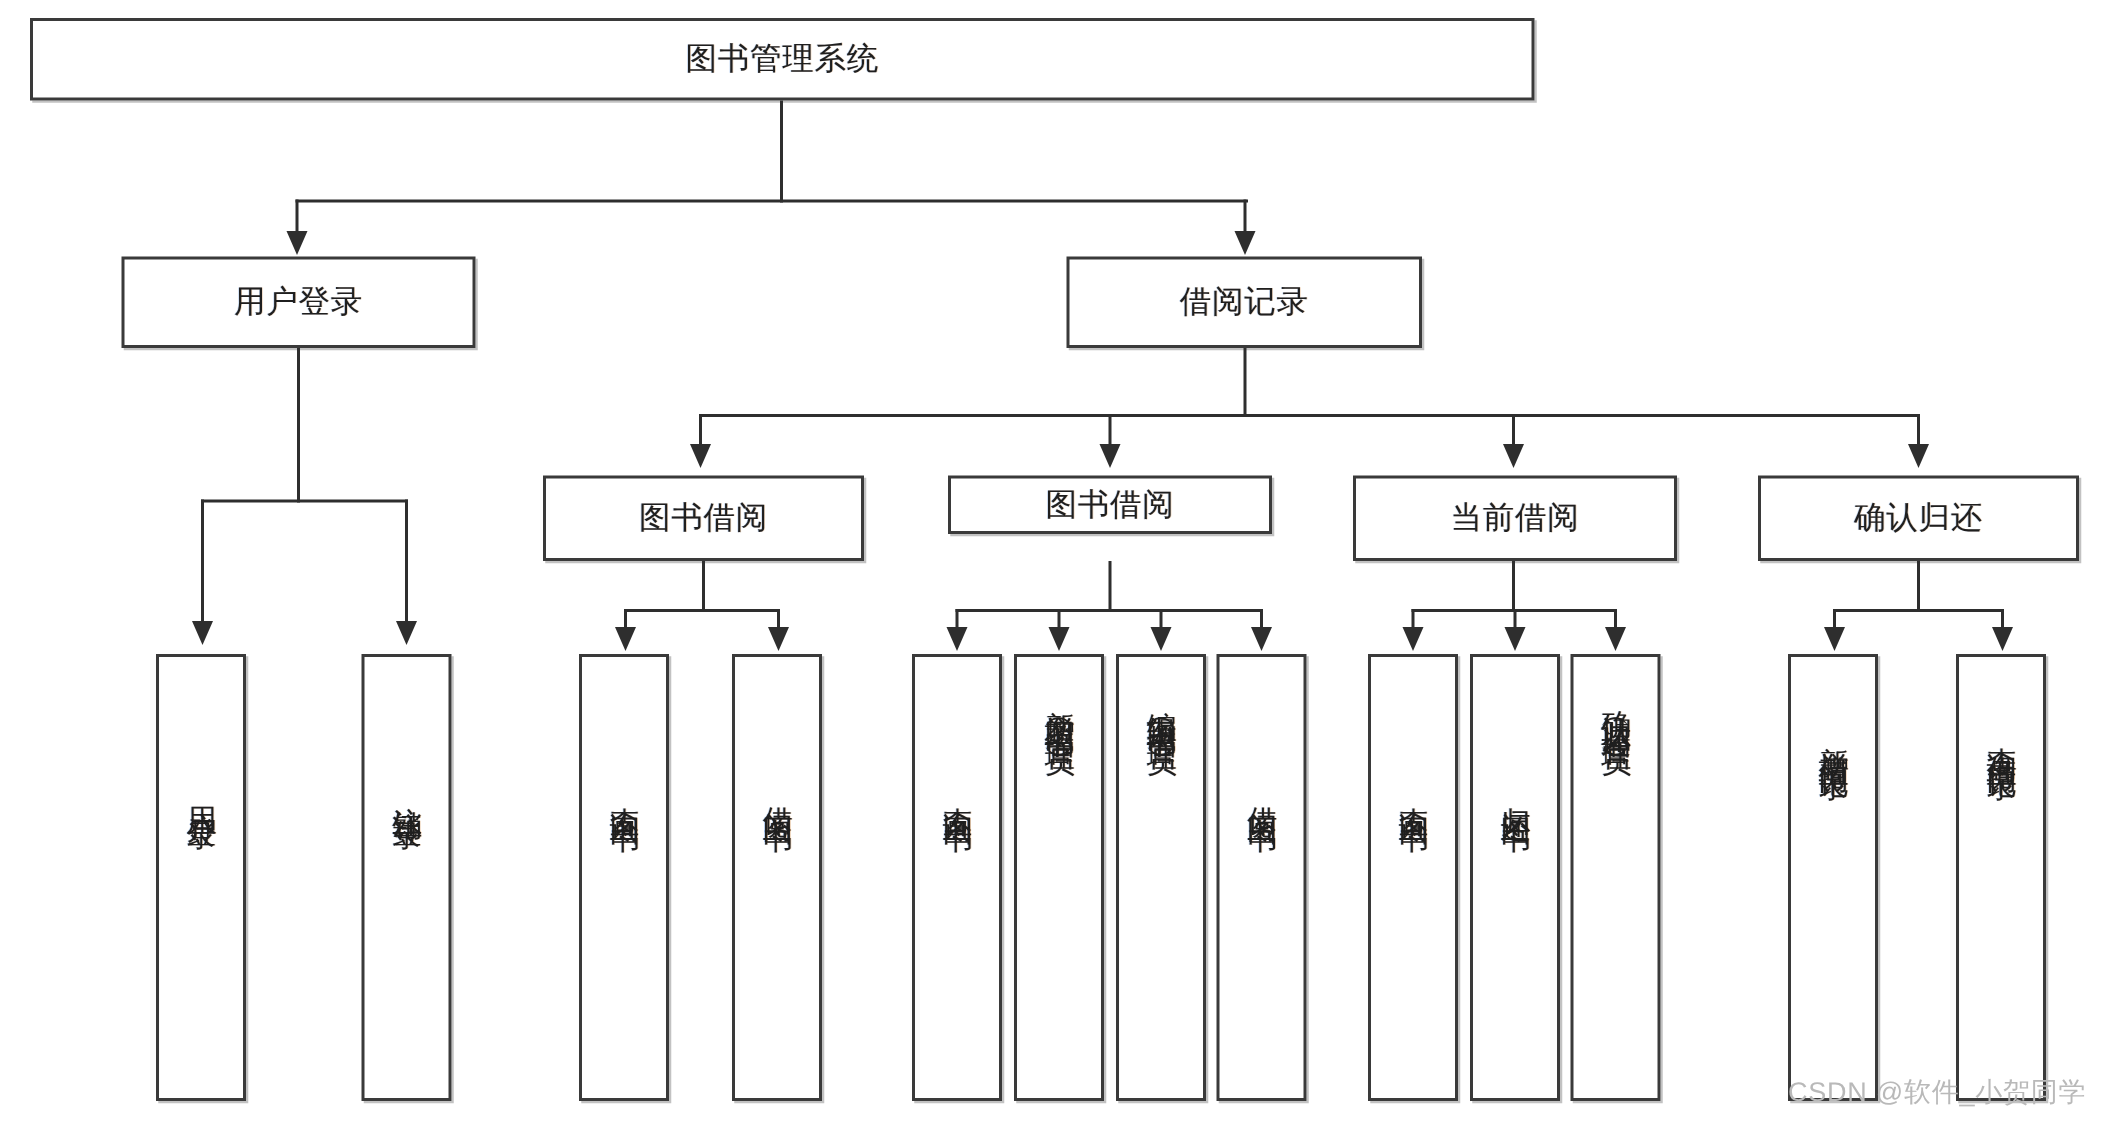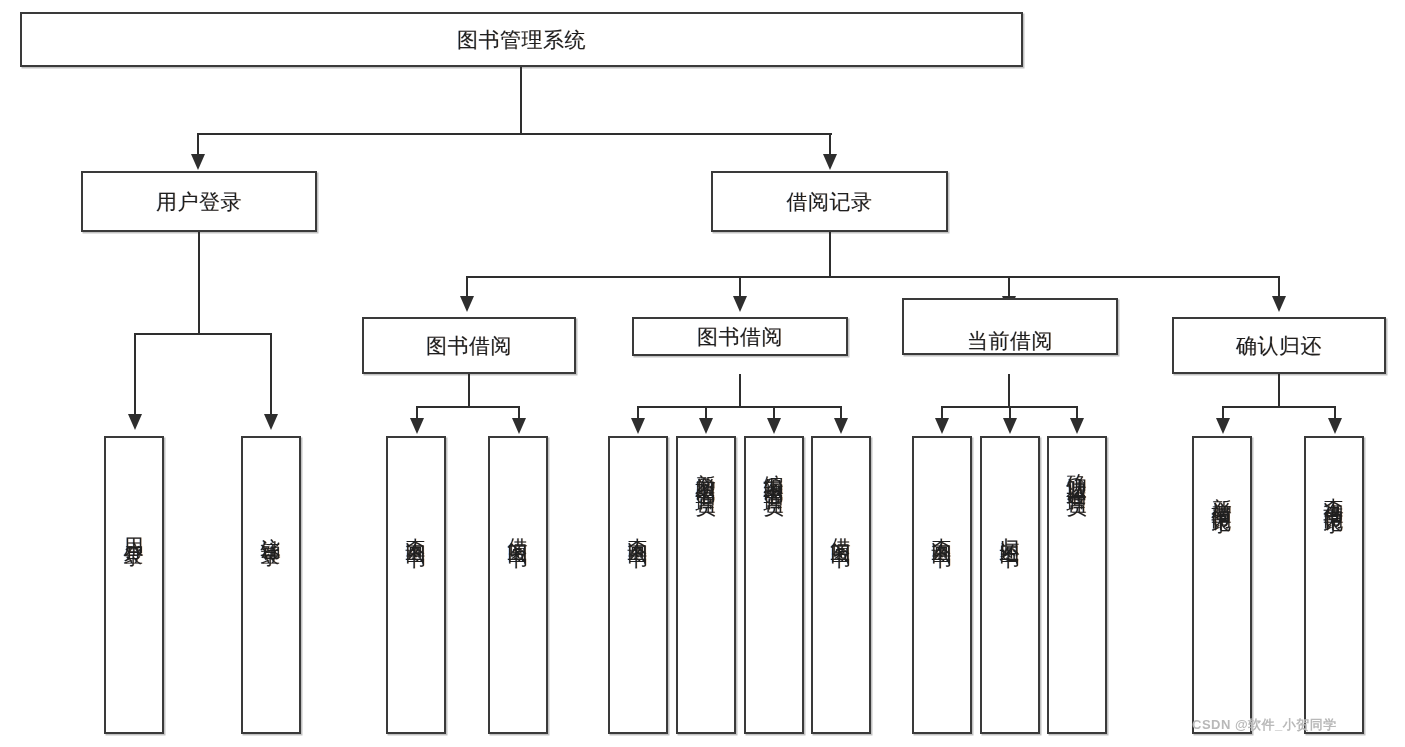--- a/index.html
+++ b/index.html
@@ -73,25 +73,24 @@
     position: absolute;
     width: 0;
     height: 0;
     border-left: 7px solid transparent;
     border-right: 7px solid transparent;
     border-top: 16px solid #2e2e2e;
   }
   
   #watermark {
     position: absolute;
-    font-size: 13px;
+    font-size: 18px;
     color: #b9b9b9;
     white-space: nowrap;
     letter-spacing: 0.5px;
-    font-weight: bold;
   }
 </style>
 </head>
 <body>
 
 <div id="canvas">
 
   <div class="node" style="left:20px; top:12px; width:1003px; height:55px;">
     <span class="label">图书管理系统</span>
   </div>
@@ -127,21 +126,21 @@
   <div class="arrow" style="left:1002px; top:296px;"></div>
   <div class="conn v" style="left:1278px; top:276px; height:24px;"></div>
   <div class="arrow" style="left:1272px; top:296px;"></div>
 
   <div class="node" style="left:362px; top:317px; width:214px; height:57px;">
     <span class="label">图书借阅</span>
   </div>
   <div class="node" style="left:632px; top:317px; width:216px; height:39px;">
     <span class="label">图书借阅</span>
   </div>
-  <div class="node" style="left:902px; top:298px; width:216px; height:57px;align-items:flex-end;">
+  <div class="node" style="left:902px; top:317px; width:216px; height:57px;">
     <span class="label">当前借阅</span>
   </div>
   <div class="node" style="left:1172px; top:317px; width:214px; height:57px;">
     <span class="label">确认归还</span>
   </div>
 
   <div class="conn v" style="left:468px; top:374px; height:34px;"></div>
   <div class="conn h" style="left:416px; top:406px; width:104px;"></div>
   <div class="conn v" style="left:416px; top:406px; height:16px;"></div>
   <div class="arrow" style="left:410px; top:418px;"></div>

